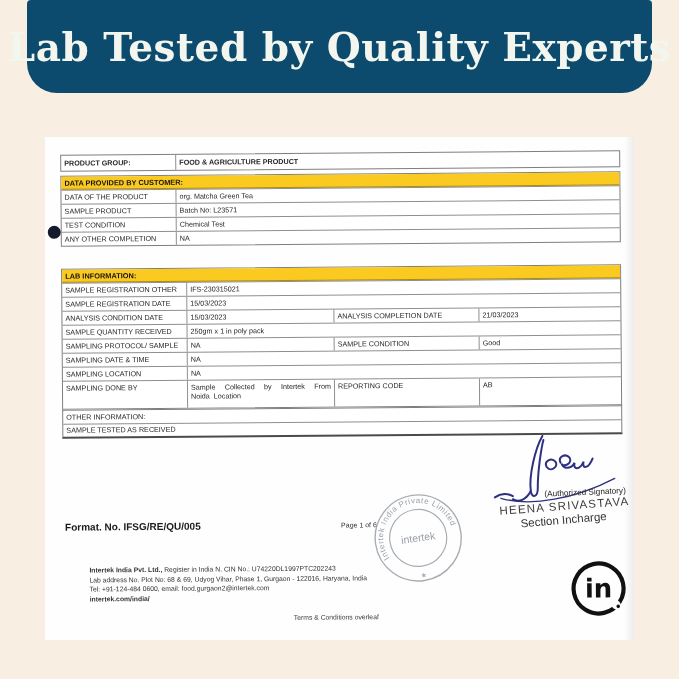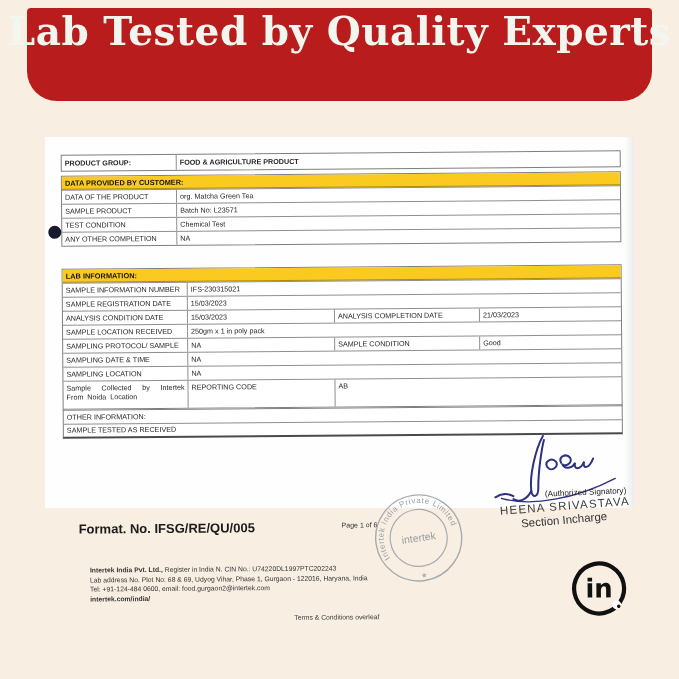--- a/index.html
+++ b/index.html
@@ -7,36 +7,36 @@
   body {
     background:#f8eee2;
     font-family:"Liberation Sans", sans-serif;
     position:relative;
     overflow:hidden;
   }
 
   
   .banner {
     position:absolute; left:27px; top:0; width:625px; height:93px;
-    background:#b91c1c;
+    background:#0c4a6e;
     border-radius:4px 4px 30px 30px;
-    display:flex; align-items:flex-start; justify-content:center;margin-top:8px;
+    display:flex; align-items:center; justify-content:center;
   }
   .banner h1 {
     font-family:"DejaVu Serif", serif;
     font-weight:600;
     font-size:39px;
     color:#f3f6ee;
     letter-spacing:0.5px;
     white-space:nowrap;
   }
 
   
   .card {
-    position:absolute; left:45px; top:137px; width:589px; height:371px;
+    position:absolute; left:45px; top:137px; width:589px; height:503px;
     background:#fefefe;
   }
   .card::after {
     content:""; position:absolute; right:0; top:0; width:10px; height:100%;
     background:linear-gradient(to right, rgba(0,0,0,0), rgba(0,0,0,0.07));
     pointer-events:none;
   }
   .scan { position:absolute; inset:0; transform:rotate(-0.45deg); transform-origin:40% 50%; }
 
   
@@ -71,21 +71,21 @@
   }
   .tbl.other { border-bottom:2px solid #4a4a4a; }
 
   
   .hole-dot {
     position:absolute; left:4px; top:87px; width:13px; height:13px;
     border-radius:50%; background:#171a2c;
   }
 
   
-  .format-no { position:absolute; left:32px; top:383px; font-size:13px; font-weight:bold; color:#1b1b1b; }
+  .format-no { position:absolute; left:19px; top:383px; font-size:10px; font-weight:bold; color:#1b1b1b; }
   .page-ind  { position:absolute; left:295px; top:385px; font-size:7px; color:#2a2a2a; }
   .addr {
     position:absolute; left:43px; top:427px; width:330px;
     font-size:6.8px; line-height:9.5px; color:#343434;
   }
   .addr .b { font-weight:bold; }
   .terms { position:absolute; left:247px; top:477px; font-size:6.8px; color:#3a3a3a; }
 
   
   .stamp { position:absolute; left:326px; top:356px; width:92px; height:92px; transform:rotate(-8deg); opacity:0.85; }
@@ -142,52 +142,53 @@
       </div>
       <div class="trow c2 h14">
         <div class="cell">ANY OTHER COMPLETION</div>
         <div class="cell">NA</div>
       </div>
     </div>
 
     <div class="tbl" style="top:130px;">
       <div class="yellow-bar">LAB INFORMATION:</div>
       <div class="trow l2 h14">
-        <div class="cell">SAMPLE INFORMATION NUMBER</div>
+        <div class="cell">SAMPLE REGISTRATION OTHER</div>
         <div class="cell">IFS-230315021</div>
       </div>
       <div class="trow l2 h14">
         <div class="cell">SAMPLE REGISTRATION DATE</div>
         <div class="cell">15/03/2023</div>
       </div>
       <div class="trow l4 h14">
         <div class="cell">ANALYSIS CONDITION DATE</div>
         <div class="cell">15/03/2023</div>
         <div class="cell">ANALYSIS COMPLETION DATE</div>
         <div class="cell">21/03/2023</div>
       </div>
       <div class="trow l2 h14">
-        <div class="cell">SAMPLE LOCATION RECEIVED</div>
+        <div class="cell">SAMPLE QUANTITY RECEIVED</div>
         <div class="cell">250gm x 1 in poly pack</div>
       </div>
       <div class="trow l4 h14">
         <div class="cell">SAMPLING PROTOCOL/ SAMPLE</div>
         <div class="cell">NA</div>
         <div class="cell">SAMPLE CONDITION</div>
         <div class="cell">Good</div>
       </div>
       <div class="trow l2 h14">
         <div class="cell">SAMPLING DATE &amp; TIME</div>
         <div class="cell">NA</div>
       </div>
       <div class="trow l2 h14">
         <div class="cell">SAMPLING LOCATION</div>
         <div class="cell">NA</div>
       </div>
       <div class="trow l4 h28">
+        <div class="cell top">SAMPLING DONE BY</div>
         <div class="cell wrap">Sample Collected by Intertek From Noida Location</div>
         <div class="cell top">REPORTING CODE</div>
         <div class="cell top">AB</div>
       </div>
     </div>
 
     <div class="tbl other" style="top:271px;">
       <div class="trow o1 h13">
         <div class="cell">OTHER INFORMATION:</div>
       </div>

